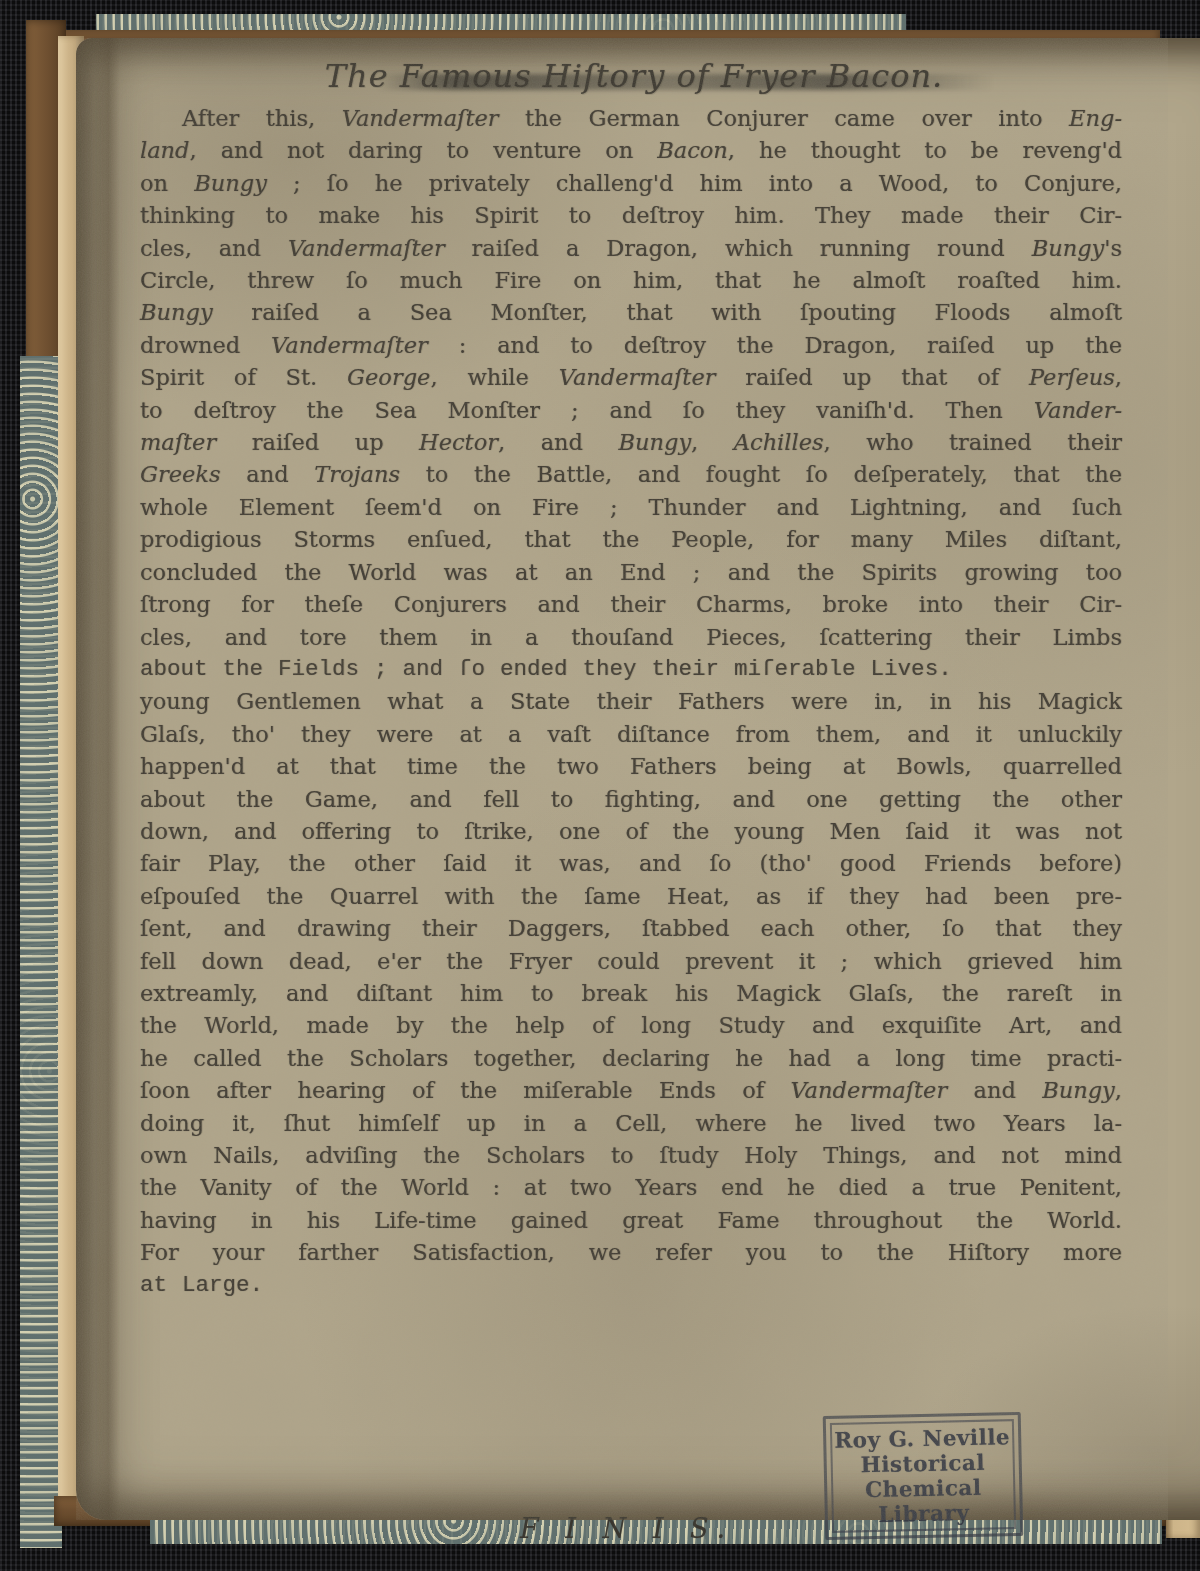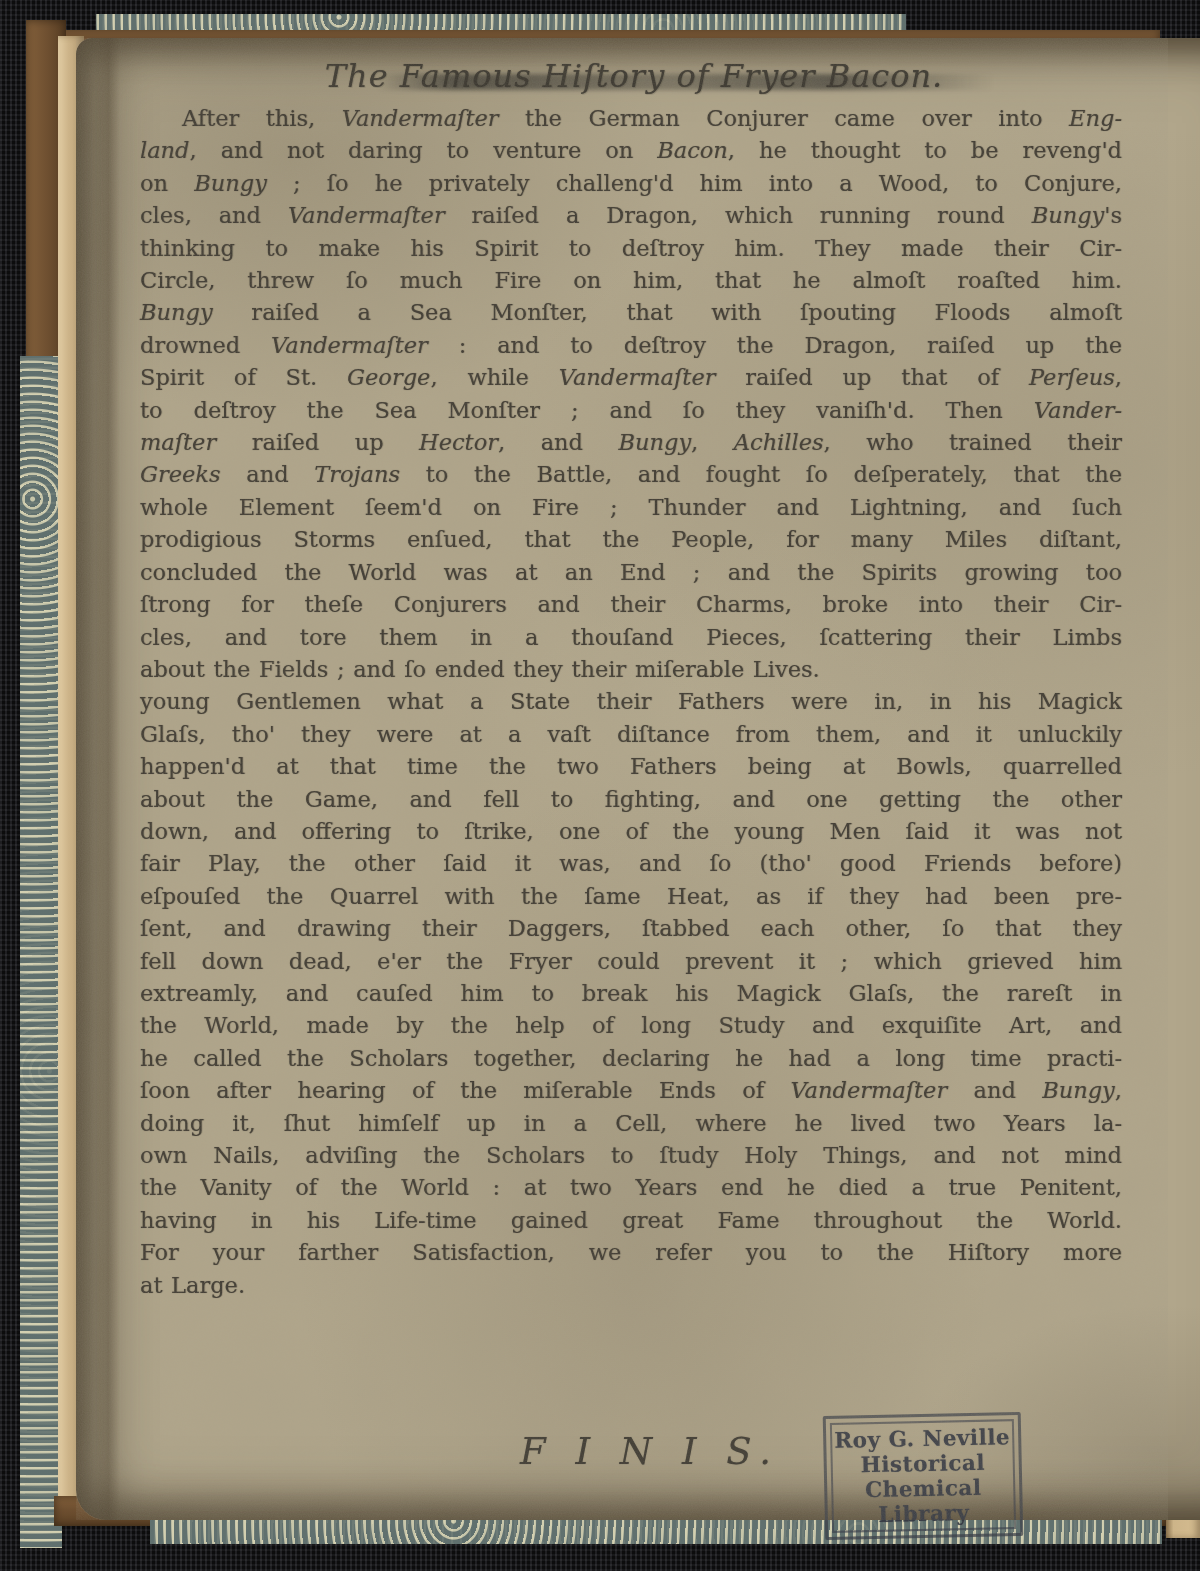--- a/index.html
+++ b/index.html
@@ -70,27 +70,27 @@
     letter-spacing:1px;
   }
   #textblock{
     position:relative;margin-left:64px;width:982px;
     font-size:22.5px;line-height:32.4px;
     color:rgba(56,52,44,.93);
     text-shadow:0 0 1px rgba(56,52,44,.5), 1px 0 0 rgba(56,52,44,.14);
     word-spacing:1.5px;
   }
   .line{text-align:justify;text-align-last:justify;}
-  .line.para-end{text-align-last:left;}
+  .line.para-end{text-align-last:left;font-family:Liberation Mono, monospace;}
   .line.indent{text-indent:42px;}
   .it{font-style:italic;}
 
   #finis{
-    left:444px;top:1392px;
-    font-style:italic;font-size:37px;letter-spacing:9px;
+    left:444px;top:1475px;
+    font-style:italic;font-size:27px;letter-spacing:9px;
     color:rgba(54,51,44,.9);text-shadow:0 0 1px rgba(54,51,44,.5);
   }
 
   
   #stamp{
     left:748px;top:1376px;width:198px;height:124px;
     border:3px solid rgba(58,62,72,.72);
     padding:4px;transform:rotate(-1.2deg);
     box-sizing:border-box;border-radius:2px;
   }
@@ -117,22 +117,22 @@
 <div class="abs marble" style="left:150px;top:1518px;width:1012px;height:26px;"></div>
 <div class="abs pagedge" style="left:1166px;top:92px;width:34px;height:1446px;background:linear-gradient(90deg,#8a734f 0%,#cdb489 22%,#d4bc90 100%);"></div>
 
 <div id="page" class="abs">
   <div id="smudge" class="abs"></div>
   <div id="title">The Famous Hiſtory of Fryer Bacon.</div>
   <div id="textblock">
       <div class="line indent"><span>After this, </span><span class="it">Vandermaſter</span><span> the German Conjurer came over into </span><span class="it">Eng-</span></div>
       <div class="line"><span class="it">land</span><span>, and not daring to venture on </span><span class="it">Bacon</span><span>,  he thought  to be reveng'd</span></div>
       <div class="line"><span>on </span><span class="it">Bungy</span><span> ;  ſo he privately challeng'd him into a Wood,  to Conjure,</span></div>
+      <div class="line"><span>thinking to make his Spirit to deſtroy him.   They made  their  Cir-</span></div>
       <div class="line"><span>cles, and </span><span class="it">Vandermaſter</span><span> raiſed a Dragon, which running round </span><span class="it">Bungy</span><span>'s</span></div>
-      <div class="line"><span>thinking to make his Spirit to deſtroy him.   They made  their  Cir-</span></div>
       <div class="line"><span>Circle,  threw ſo much  Fire on  him,  that  he almoſt  roaſted  him.</span></div>
       <div class="line"><span class="it">Bungy</span><span> raiſed  a  Sea  Monſter,  that with  ſpouting Floods almoſt</span></div>
       <div class="line"><span>drowned </span><span class="it">Vandermaſter</span><span> :   and to deſtroy the  Dragon,  raiſed up the</span></div>
       <div class="line"><span>Spirit of St. </span><span class="it">George</span><span>,  while </span><span class="it">Vandermaſter</span><span> raiſed up  that of </span><span class="it">Perſeus</span><span>,</span></div>
       <div class="line"><span>to deſtroy  the Sea  Monſter ;  and ſo  they  vaniſh'd.   Then </span><span class="it">Vander-</span></div>
       <div class="line"><span class="it">maſter</span><span> raiſed  up  </span><span class="it">Hector</span><span>,  and  </span><span class="it">Bungy</span><span>,   </span><span class="it">Achilles</span><span>,  who trained  their</span></div>
       <div class="line"><span class="it">Greeks</span><span> and </span><span class="it">Trojans</span><span> to the Battle, and  fought ſo deſperately, that the</span></div>
       <div class="line"><span>whole Element ſeem'd  on  Fire ;   Thunder and  Lightning,  and ſuch</span></div>
       <div class="line"><span>prodigious Storms enſued,  that the People,  for many Miles diſtant,</span></div>
       <div class="line"><span>concluded the World was  at  an End ;  and the Spirits growing  too</span></div>
@@ -141,21 +141,21 @@
       <div class="line para-end"><span>about the Fields ;  and ſo ended they their miſerable Lives.</span></div>
       <div class="line"><span>young  Gentlemen what a State their Fathers were in,  in his Magick</span></div>
       <div class="line"><span>Glaſs,  tho' they were at a vaſt diſtance from  them,  and  it  unluckily</span></div>
       <div class="line"><span>happen'd  at that time  the  two Fathers  being at  Bowls,  quarrelled</span></div>
       <div class="line"><span>about  the  Game,  and fell  to  fighting,  and  one getting  the other</span></div>
       <div class="line"><span>down,  and  offering  to ſtrike,  one of the young  Men ſaid it  was not</span></div>
       <div class="line"><span>fair Play,  the other ſaid it  was,  and  ſo  (tho'  good  Friends before)</span></div>
       <div class="line"><span>eſpouſed the Quarrel  with  the ſame  Heat, as  if  they  had  been pre-</span></div>
       <div class="line"><span>ſent,  and drawing their  Daggers,  ſtabbed each  other,  ſo that  they</span></div>
       <div class="line"><span>fell  down  dead, e'er the Fryer could  prevent  it ;  which  grieved him</span></div>
-      <div class="line"><span>extreamly,  and cauſed him  to break his  Magick  Glaſs,  the rareſt  in</span></div>
+      <div class="line"><span>extreamly,  and diſtant him  to break his  Magick  Glaſs,  the rareſt  in</span></div>
       <div class="line"><span>the World,  made by  the help  of  long Study  and  exquiſite Art,  and</span></div>
       <div class="line"><span>he called  the Scholars together,  declaring he  had  a long  time  practi-</span></div>
       <div class="line"><span>ſoon after hearing of  the miſerable Ends of </span><span class="it">Vandermaſter</span><span> and </span><span class="it">Bungy</span><span>,</span></div>
       <div class="line"><span>doing it,  ſhut  himſelf up in a  Cell,  where he  lived  two Years  la-</span></div>
       <div class="line"><span>own Nails, adviſing the Scholars to ſtudy Holy Things, and  not mind</span></div>
       <div class="line"><span>the Vanity of the World :  at two Years end  he died  a  true Penitent,</span></div>
       <div class="line"><span>having in his  Life-time gained  great  Fame throughout  the  World.</span></div>
       <div class="line"><span>For  your farther  Satisfaction,  we  refer  you  to  the  Hiſtory  more</span></div>
       <div class="line para-end"><span>at Large.</span></div>
     </div>

